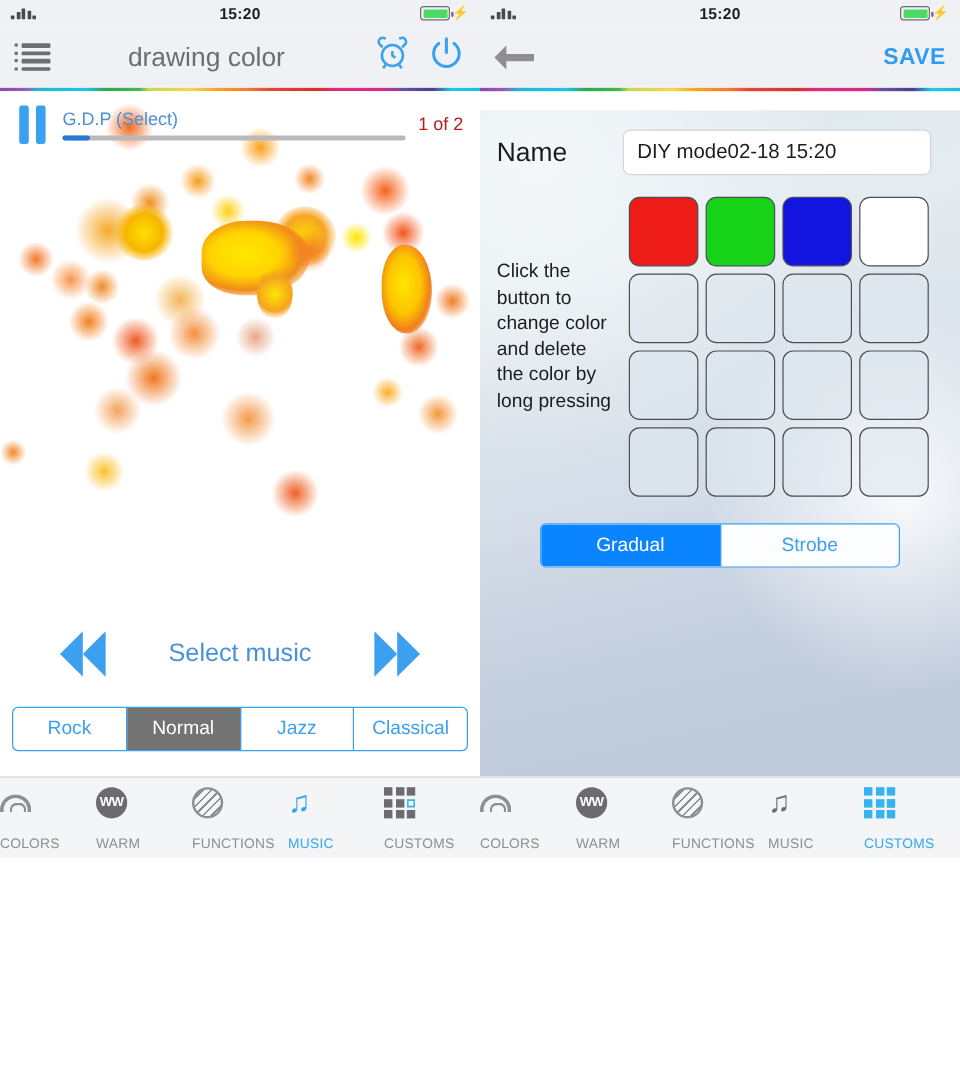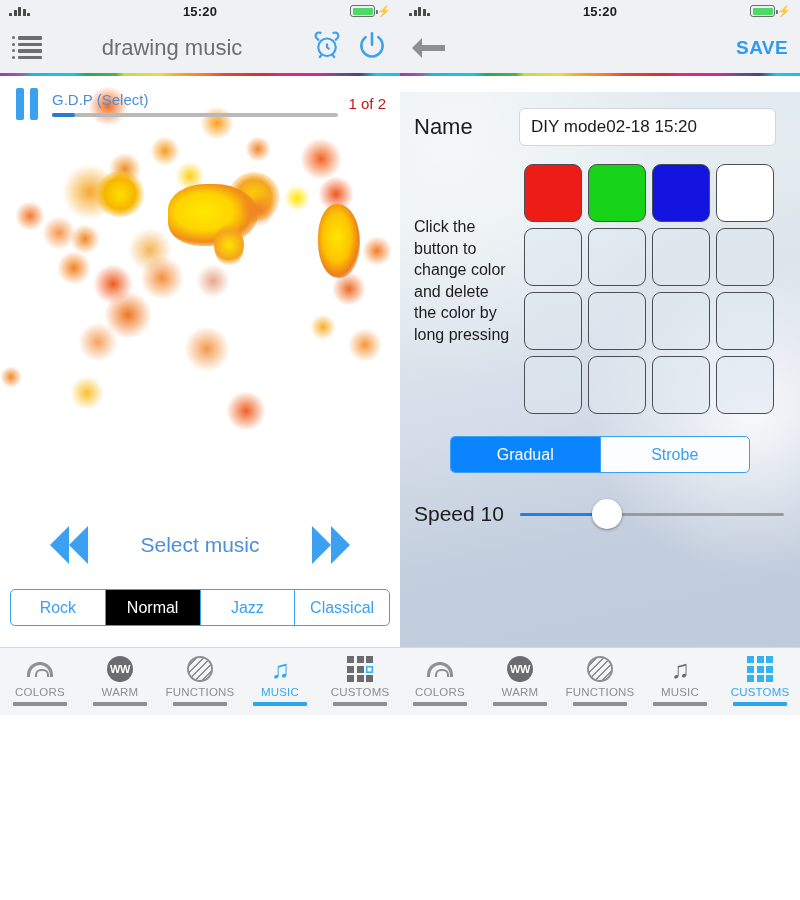--- a/index.html
+++ b/index.html
@@ -113,29 +113,29 @@
   .seg {
     position: absolute; left: 10px; right: 10px; top: 589px; height: 37px;
     display: flex; border: 1px solid #3aa0ef; border-radius: 5px; overflow: hidden;
     background: #fff;
   }
   .seg div {
     flex: 1; display: flex; align-items: center; justify-content: center;
     font-size: 16px; color: #3aa0ef; border-right: 1px solid #3aa0ef;
   }
   .seg div:last-child { border-right: 0; }
-  .seg div.on { background: #000000; color: #fff; }
+  .seg div.on { background: #737373; color: #fff; }
 
   
   .tabbar {
     position: absolute; left: 0; right: 0; bottom: 0; height: 68px;
     background: #f4f5f7; border-top: 1px solid #d6d8dc;
     display: flex; align-items: flex-start; padding-top: 6px;
   }
-  .tab { flex: 1; display: flex; flex-direction: column; align-items: center; }
+  .tab { flex: 1; display: flex; flex-direction: column; align-items: flex-start; gap: 12px; }
   .tab-ico { height: 30px; display: flex; align-items: center; justify-content: center; }
   .tab-label { font-size: 11.5px; color: #8e8e93; letter-spacing: .2px; margin-top: 2px; }
   .tab.on .tab-label { color: #35a8ef; }
   .tab-underline { margin-top: 4px; width: 54px; height: 4px; background: #8e8e93; border-radius: 1px; }
   .tab.on .tab-underline { background: #2ba6ef; }
 
   .ic-rainbow { width: 26px; height: 15px; border: 3px solid #8e8e93;
     border-bottom: 0; border-radius: 13px 13px 0 0; position: relative; }
   .ic-rainbow::after { content:""; position:absolute; left: 5px; bottom: 0; width: 10px; height: 6px;
     border: 2.5px solid #8e8e93; border-bottom: 0; border-radius: 6px 6px 0 0; }
@@ -231,21 +231,21 @@
           </div>
         <div class="row">
             <b></b>
             <s></s>
           </div>
           <div class="row">
             <b></b>
             <s></s>
           </div>
       </div>
-      <div class="nav-title">drawing music</div>
+      <div class="nav-title">drawing color</div>
       <div class="nav-ico">
         <svg width="30" height="30" viewBox="0 0 24 24" fill="none" stroke="#3aa0ef" stroke-width="1.7">
           <circle cx="12" cy="13" r="7"></circle>
             <path d="M12 10v3l2 1.5"></path>
           <path d="M5.5 7.5 3.6 5.6a2.6 2.6 0 0 1 3.8-3.6"></path>
           <path d="M18.5 7.5l1.9-1.9a2.6 2.6 0 0 0-3.8-3.6"></path>
           <path d="M7.5 19.2 5.8 21.4M16.5 19.2l1.7 2.2"></path>
         </svg>
       </div>
       <div class="nav-ico">
@@ -430,28 +430,20 @@
             <div class="cell"></div>
             <div class="cell"></div>
           </div>
       </div>
 
       <div class="modes">
         <div class="on">Gradual</div>
         <div>Strobe</div>
       </div>
 
-      <div class="speed-row">
-        <div class="speed-lbl">Speed 10</div>
-        <div class="slider">
-          <div class="s-track"></div>
-          <div class="s-fill" id="sfill" style="width: 33%;"></div>
-          <div class="s-knob" id="sknob" style="left: 33%;"></div>
-        </div>
-      </div>
     </div>
 
     <div class="tabbar">
       <div class="tab">
         <div class="tab-ico">
             <div class="ic-rainbow"></div>
           </div>
         <div class="tab-label">COLORS</div>
         <div class="tab-underline"></div>
       </div>

